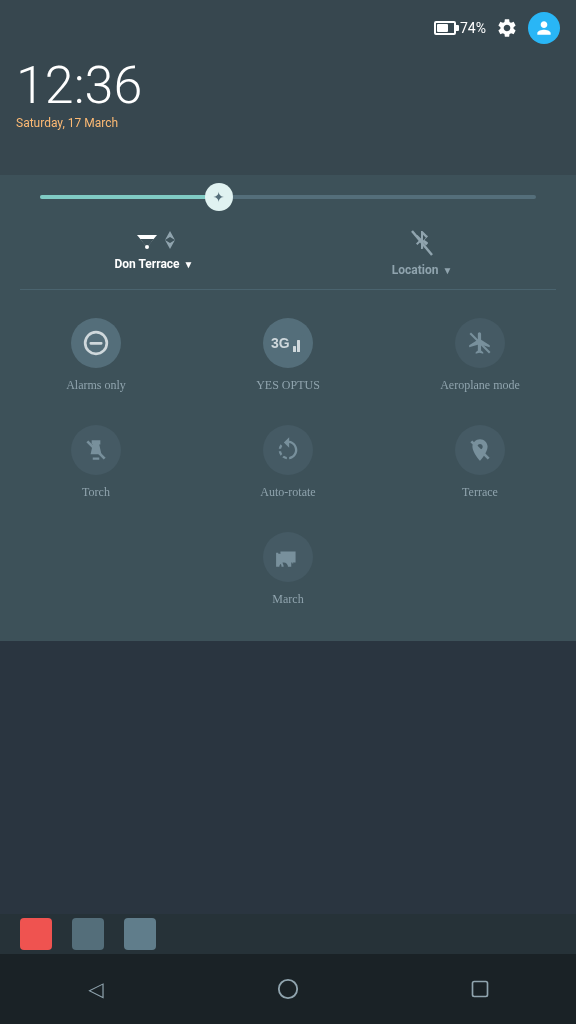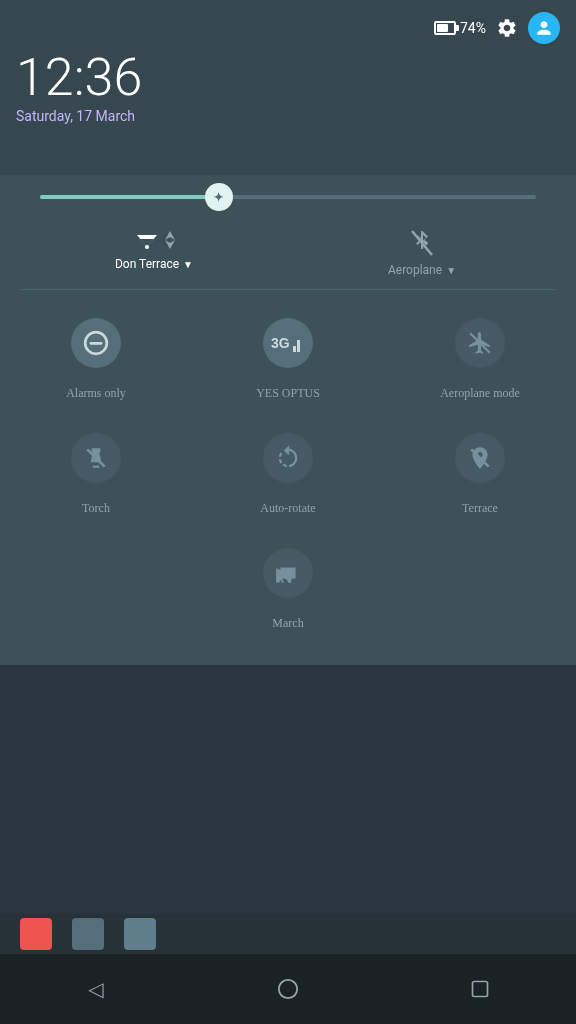--- a/index.html
+++ b/index.html
@@ -87,26 +87,26 @@
       justify-content: center;
       color: #fff;
       font-size: 18px;
     }
 
     .time-display {
       color: #fff;
       font-size: 52px;
       font-weight: 300;
       line-height: 1;
-      margin-top: 0;
+      margin-top: 8px;
     }
 
     .date-display {
-      color: #c4b5fd;
-      font-size: 14px;
+      color: #fdba74;
+      font-size: 12px;
       margin-top: 4px;
     }
 
     
     .quick-settings {
       background: #3d5159;
       width: 100%;
       padding: 0 0 10px 0;
     }
 
@@ -153,20 +153,21 @@
     .brightness-sun {
       font-size: 14px;
       color: #546e7a;
     }
 
     
     .toggle-row {
       display: flex;
       justify-content: space-around;
       padding: 6px 20px 0 20px;
+      font-weight: bold;
     }
 
     .toggle-item {
       flex: 1;
       display: flex;
       flex-direction: column;
       align-items: center;
       gap: 6px;
       padding: 8px 0 12px 0;
       border-bottom: 1px solid #4a636e;
@@ -201,21 +202,21 @@
       gap: 0;
       padding: 10px 0 0 0;
     }
 
     .tile-item {
       display: flex;
       flex-direction: column;
       align-items: center;
       justify-content: center;
       padding: 18px 8px 14px 8px;
-      gap: 18px;
+      gap: 10px;
       cursor: pointer;
     }
 
     .tile-icon-circle {
       width: 50px;
       height: 50px;
       border-radius: 50%;
       background: #546e7a;
       display: flex;
       align-items: center;
@@ -362,21 +363,21 @@
       </div>
     </div>
 
     <div class="toggle-item">
       <svg width="24" height="28" viewBox="0 0 24 28" fill="#90a4ae">
         <path d="M17.71 7.29l-5-5C12.53 2.11 12.28 2 12 2H11v7.59L7.41 6 6 7.41 9.59 11 6 14.59 7.41 16 11 12.41V20h1c.28 0 .53-.11.71-.29l5-5c.39-.39.39-1.02 0-1.41L14.41 11l3.3-3.3c.39-.39.39-1.02 0-1.41zM13 5.83l2.88 2.88L13 11.59V5.83zm2.88 10.46L13 19.17v-5.76l2.88 2.88z"></path>
 
         <line x1="2" y1="2" x2="22" y2="26" stroke="#90a4ae" stroke-width="2.5"></line>
       </svg>
       <div class="toggle-label">
-        <span>Aeroplane</span>
+        <span>Location</span>
         <span class="dropdown-arrow">▼</span>
       </div>
     </div>
   </div>
 
   <div class="tiles-grid">
 
     <div class="tile-item">
       <div class="tile-icon-circle">
         <svg width="26" height="26" viewBox="0 0 24 24" fill="#cfd8dc">

